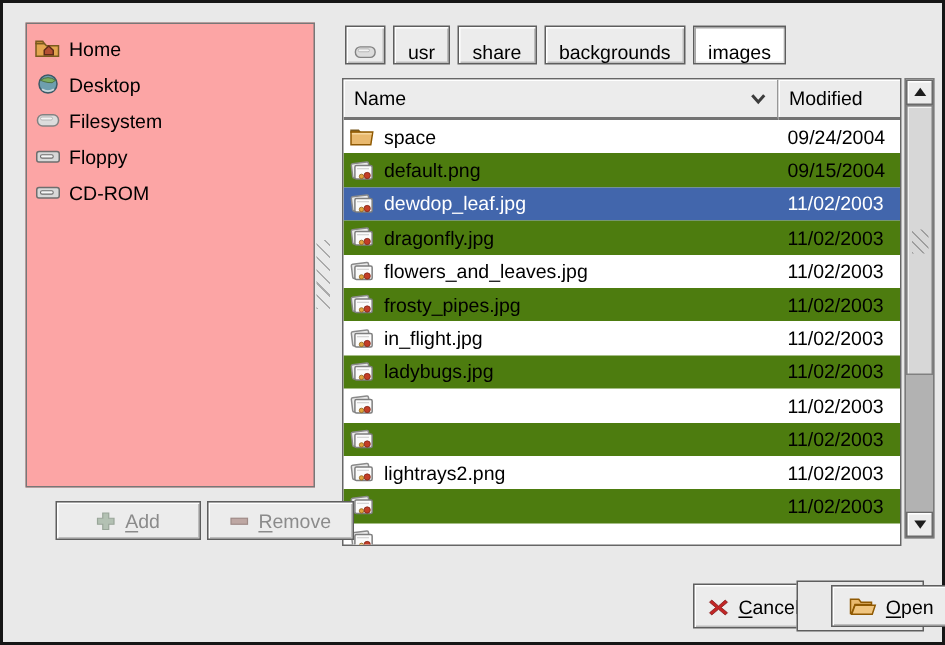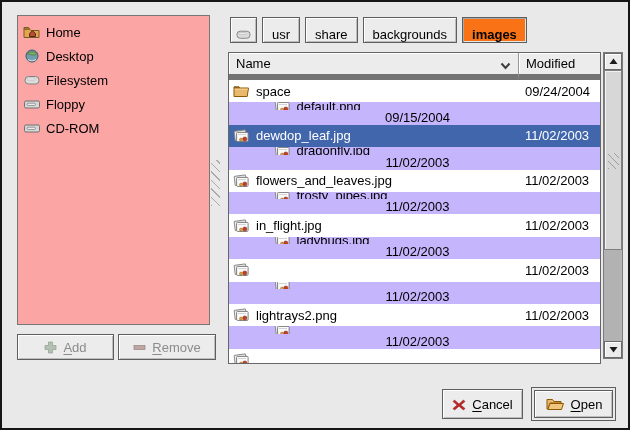--- a/index.html
+++ b/index.html
@@ -17,58 +17,58 @@
   
   .grip{position:absolute;left:209px;top:158px;width:9px;height:46px;
         background:repeating-linear-gradient(45deg,#aaa 0 1px,transparent 1px 6px);}
 
   
   .crumbs{position:absolute;left:228px;top:15px;height:26px;display:flex;gap:5px;}
   .crumb{display:flex;align-items:flex-end;justify-content:center;gap:4px;height:26px;padding:0 9px;
          background:#ececec;border:1px solid #5e5e5e;box-sizing:border-box;font-size:13px;color:#000;
          box-shadow:inset 1px 1px 0 #fff, inset -1px -1px 0 #bdbdbd;cursor:default;}
   .crumb.icon-only{padding:0 4px;}
-  .crumb.active{background:#f97316;font-weight:bold;
+  .crumb.active{background:#ffffff;font-weight:normal;
          box-shadow:inset 1px 1px 0 #a9a9a9, inset -1px -1px 0 #e6e6e6;}
 
   
   .listframe{position:absolute;left:226px;top:50px;width:373px;height:312px;background:#fff;
              border:1px solid #666;box-sizing:border-box;overflow:hidden;}
   .lheader{display:flex;height:27px;}
-  .hcell{background:#ececec;border-right:1px solid #979797;border-bottom:6px solid #737373;
+  .hcell{background:#ececec;border-right:1px solid #979797;border-bottom:2px solid #737373;
          box-shadow:inset 1px 1px 0 #fff;display:flex;align-items:center;padding-left:7px;
          font-size:13px;color:#000;box-sizing:border-box;position:relative;cursor:default;}
   .hcell.name{width:290px;}
   .hcell.modified{flex:1;border-right:none;}
   .sortind{position:absolute;right:7px;top:9px;}
 
   .rows{position:relative;}
   .row{display:flex;align-items:center;height:22.4px;font-size:13px;color:#000;cursor:default;}
-  .row.stripe{background:#c4b5fd;flex-direction:column;}
+  .row.stripe{background:#4d7c0f;}
   .row.selected{background:#4266ac;color:#fff;}
   .cell-name{width:290px;display:flex;align-items:center;gap:6px;padding-left:4px;box-sizing:border-box;
              white-space:nowrap;overflow:hidden;}
   .cell-date{flex:1;padding-left:6px;white-space:nowrap;}
 
   
   .vscroll{position:absolute;left:601px;top:50px;width:20px;height:307px;border:1px solid #7a7a7a;
            box-sizing:border-box;background:#b2b2b2;}
   .sbtn{position:absolute;left:0;width:18px;height:17px;background:#ececec;border:1px solid #6a6a6a;
         box-sizing:border-box;box-shadow:inset 1px 1px 0 #fff;display:flex;align-items:center;justify-content:center;}
   .sbtn.up{top:0;}
   .sbtn.down{bottom:0;}
   .thumb{position:absolute;left:0;top:17px;width:18px;height:180px;background:#d7d7d7;
          border:1px solid #808080;box-sizing:border-box;box-shadow:inset 1px 1px 0 #f2f2f2;}
   .thumb .tgrip{position:absolute;left:3px;top:82px;width:11px;height:16px;
          background:repeating-linear-gradient(45deg,#9e9e9e 0 1px,transparent 1px 5px);}
 
   
   .btn{display:flex;align-items:center;justify-content:center;gap:6px;background:#ececec;
        border:1px solid #5e5e5e;box-sizing:border-box;font-size:13px;color:#000;
-       box-shadow:inset 1px 1px 0 #fff, inset -1px -1px 0 #bdbdbd;cursor:default;}
+       box-shadow:inset 1px 1px 0 #fff, inset -1px -1px 0 #bdbdbd;cursor:default;margin-left:20px;}
   .btn .mn{text-decoration:underline;text-underline-offset:2px;}
   .btn.disabled{color:#8b8b8b;}
   .btn.disabled .icon{opacity:.55;filter:saturate(.6);}
   .add-btn{position:absolute;left:15px;top:332px;width:97px;height:26px;}
   .remove-btn{position:absolute;left:116px;top:332px;width:98px;height:26px;}
   .cancel-btn{position:absolute;left:440px;top:387px;width:81px;height:30px;}
   .default-ring{position:absolute;left:529px;top:385px;width:85px;height:34px;border:1px solid #5e5e5e;
        box-sizing:border-box;background:#e9e9e9;padding:2px;}
   .open-btn{width:100%;height:100%;}
 </style>

